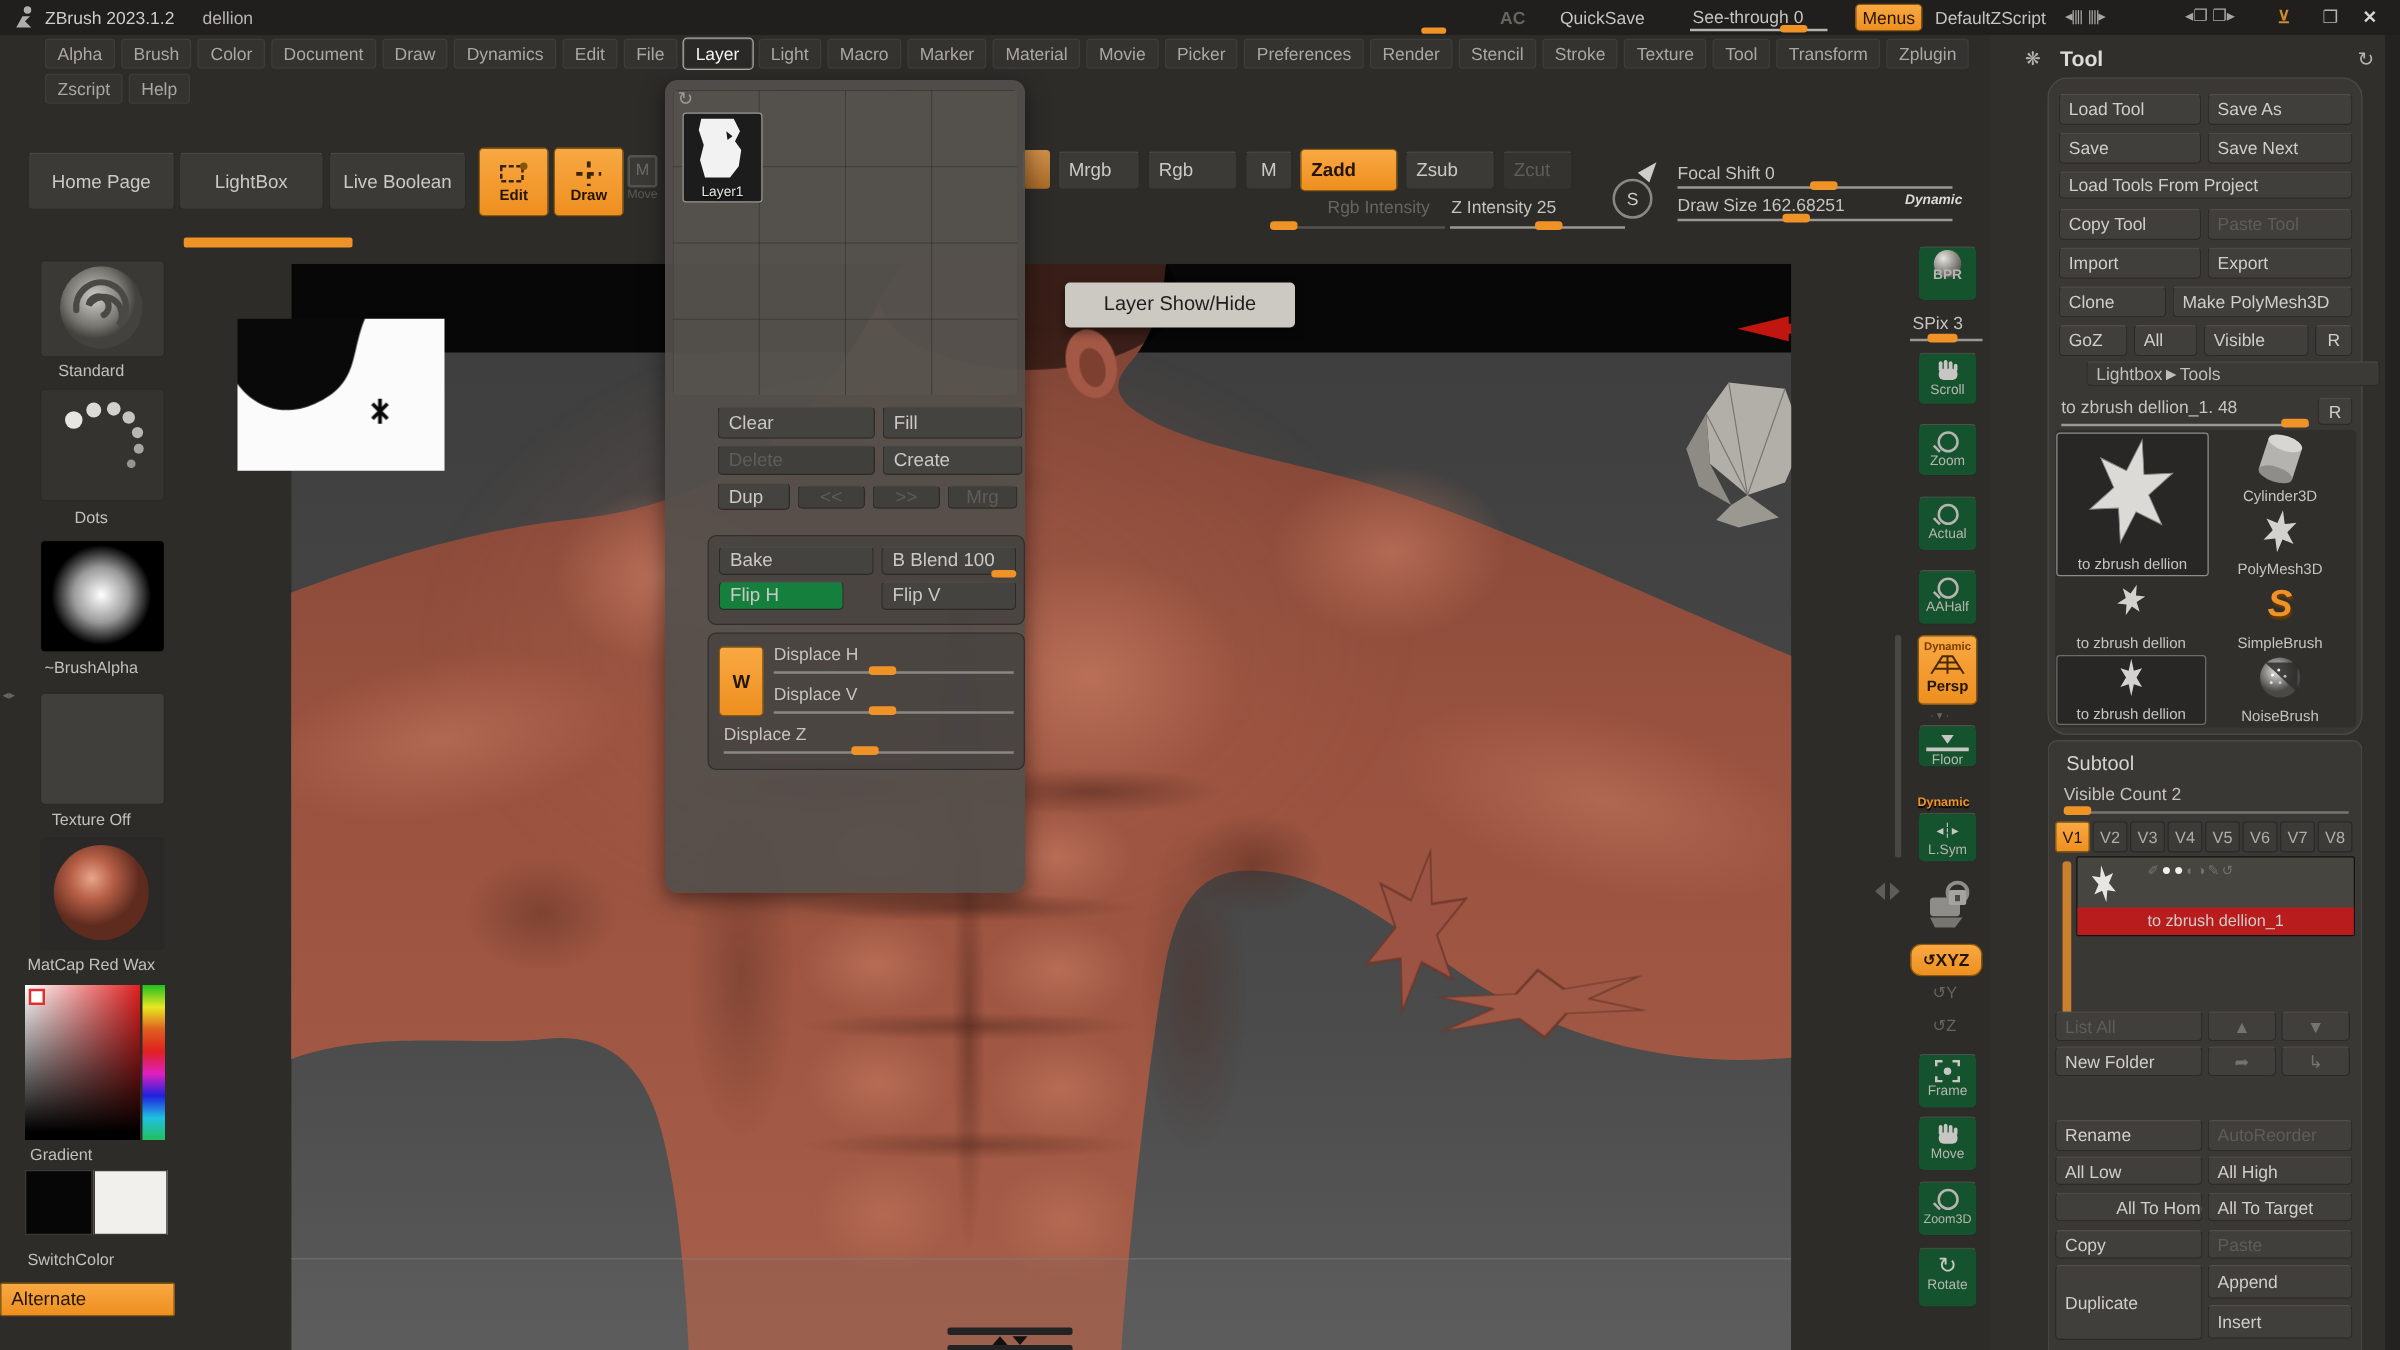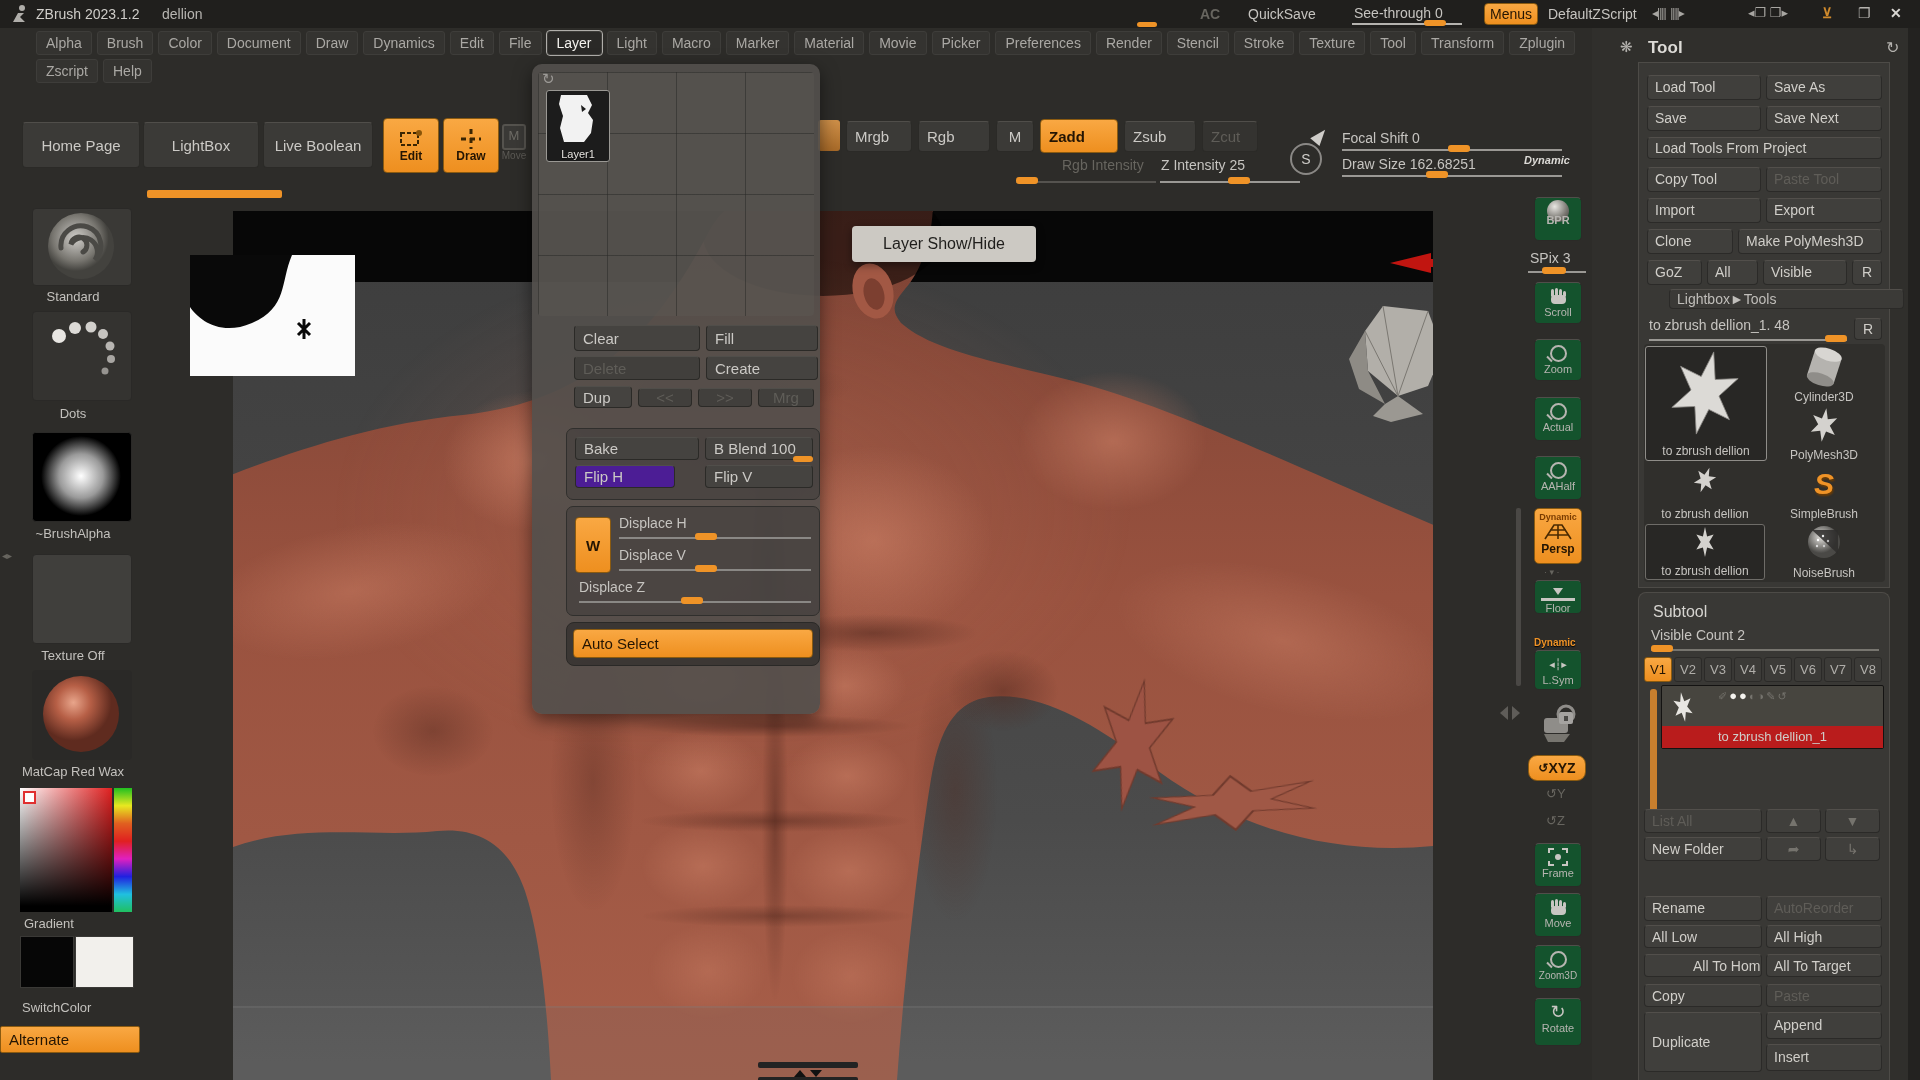--- a/index.html
+++ b/index.html
@@ -21,21 +21,21 @@
   .stat{color:#8e8c88;font-size:13px;margin-left:10px;white-space:nowrap;}
   .shelfbtn{position:absolute;left:1534px;width:48px;box-sizing:border-box;background:#14532d;border:1px solid #2b2a27;
     border-top-color:#504e4a;border-radius:5px;color:#b7b5b1;font-size:11px;text-align:center;padding:3px 0 2px;}
   .shelfbtn .ic{height:20px;display:flex;align-items:center;justify-content:center;}
   .mag{width:13px;height:13px;border:2px solid #b7b5b1;border-radius:50%;position:relative;display:inline-block;}
   .mag::after{content:"";position:absolute;width:7px;height:2px;background:#b7b5b1;left:-6px;top:11px;transform:rotate(45deg);}
   .tb{position:absolute;height:25px;box-sizing:border-box;background:#403f3c;border:1px solid #2b2a28;border-top-color:#524f4b;
     border-radius:4px;color:#d0cec9;font-size:14px;line-height:22px;padding-left:7px;overflow:hidden;white-space:nowrap;}
   .tb.c{text-align:center;padding-left:0;}
   .tb.dis{color:#5f5d58;}
-  .frame{position:absolute;background:#393835;border:1px solid #4d4b47;border-radius:0;box-sizing:border-box;}
+  .frame{position:absolute;background:#393835;border:1px solid #4d4b47;border-radius:16px;box-sizing:border-box;}
   .thumb-lbl{position:absolute;width:100%;text-align:center;font-size:12px;color:#c6c4c0;white-space:nowrap;overflow:hidden;}
   .sidethumb{position:absolute;left:32px;width:98px;background:#3a3936;border:1px solid #2a2927;border-radius:4px;overflow:hidden;}
   .sidelbl{position:absolute;left:0;width:146px;text-align:center;color:#c3c1bd;font-size:13px;white-space:nowrap;overflow:hidden;}
   .vtab{width:28px;height:25px;box-sizing:border-box;background:#3c3b38;border:1px solid #2b2a28;border-radius:3px;
     color:#b0aeaa;font-size:13px;display:flex;align-items:center;justify-content:center;margin-right:2px;}
   .vtab.active{background:linear-gradient(#f9a843,#ee8f1f);color:#241503;border-color:#8a5a10;}
   .tri{width:0;height:0;display:inline-block;}
 </style>
 </head>
 <body>
@@ -338,40 +338,37 @@
   <div class="btn" style="left:174px;top:292px;width:112px;height:24px;background:#454340;">Create</div>
   <div class="btn" style="left:42px;top:322px;width:58px;height:22px;background:#454340;">Dup</div>
   <div class="btn c dis" style="left:106px;top:324px;width:54px;height:19px;background:#413f3c;">&lt;&lt;</div>
   <div class="btn c dis" style="left:166px;top:324px;width:54px;height:19px;background:#413f3c;">&gt;&gt;</div>
   <div class="btn c dis" style="left:226px;top:324px;width:56px;height:19px;background:#413f3c;">Mrg</div>
 
   <div class="abs" style="left:34px;top:364px;width:252px;height:70px;border:1px solid #302f2d;border-radius:7px;background:rgba(60,58,55,0.5);">
     <div class="btn" style="left:8px;top:8px;width:124px;height:23px;background:#454340;">Bake</div>
     <div class="btn" style="left:138px;top:8px;width:108px;height:23px;background:#454340;">B Blend 100</div>
     <div class="knob" style="left:226px;top:27px;width:20px;height:6px;"></div>
-    <div class="btn" style="left:8px;top:36px;width:100px;height:23px;background:#4c1d95;">Flip H</div>
+    <div class="btn" style="left:8px;top:36px;width:100px;height:23px;background:#15803d;">Flip H</div>
     <div class="btn" style="left:138px;top:36px;width:108px;height:23px;background:#454340;">Flip V</div>
   </div>
 
   <div class="abs" style="left:34px;top:442px;width:252px;height:108px;border:1px solid #302f2d;border-radius:7px;background:rgba(60,58,55,0.5);">
     <div class="btn orange c" style="left:8px;top:10px;width:36px;height:56px;font-weight:bold;">W</div>
     <span class="lbl" style="left:52px;top:8px;">Displace H</span>
     <div class="track" style="left:52px;top:30px;width:192px;background:#8a8885;"></div>
     <div class="knob" style="left:128px;top:26px;"></div>
     <span class="lbl" style="left:52px;top:40px;">Displace V</span>
     <div class="track" style="left:52px;top:62px;width:192px;background:#8a8885;"></div>
     <div class="knob" style="left:128px;top:58px;"></div>
     <span class="lbl" style="left:12px;top:72px;">Displace Z</span>
     <div class="track" style="left:12px;top:94px;width:232px;background:#8a8885;"></div>
     <div class="knob" style="left:114px;top:90px;"></div>
   </div>
 
-  <div class="abs" style="left:34px;top:558px;width:252px;height:42px;border:1px solid #2a2927;border-radius:8px;background:rgba(40,39,37,0.6);">
-    <div class="btn orange" style="left:6px;top:6px;width:240px;height:29px;">Auto Select</div>
-  </div>
 </div>
 
 <div class="abs" style="left:852px;top:226px;width:184px;height:36px;
   background:#ccc9c3;color:#1f1e1c;font-size:16px;border-radius:4px;display:flex;align-items:center;justify-content:center;
   box-shadow:0 3px 8px rgba(0,0,0,0.45);z-index:40;">Layer Show/Hide</div>
 
 <div class="abs" style="left:1500px;top:703px;">
   <div class="tri" style="border-top:7px solid transparent;border-bottom:7px solid transparent;border-right:8px solid #5f5d59;"></div>
   <div class="tri" style="border-top:7px solid transparent;border-bottom:7px solid transparent;border-left:8px solid #5f5d59;margin-top:3px;"></div>
 </div>

